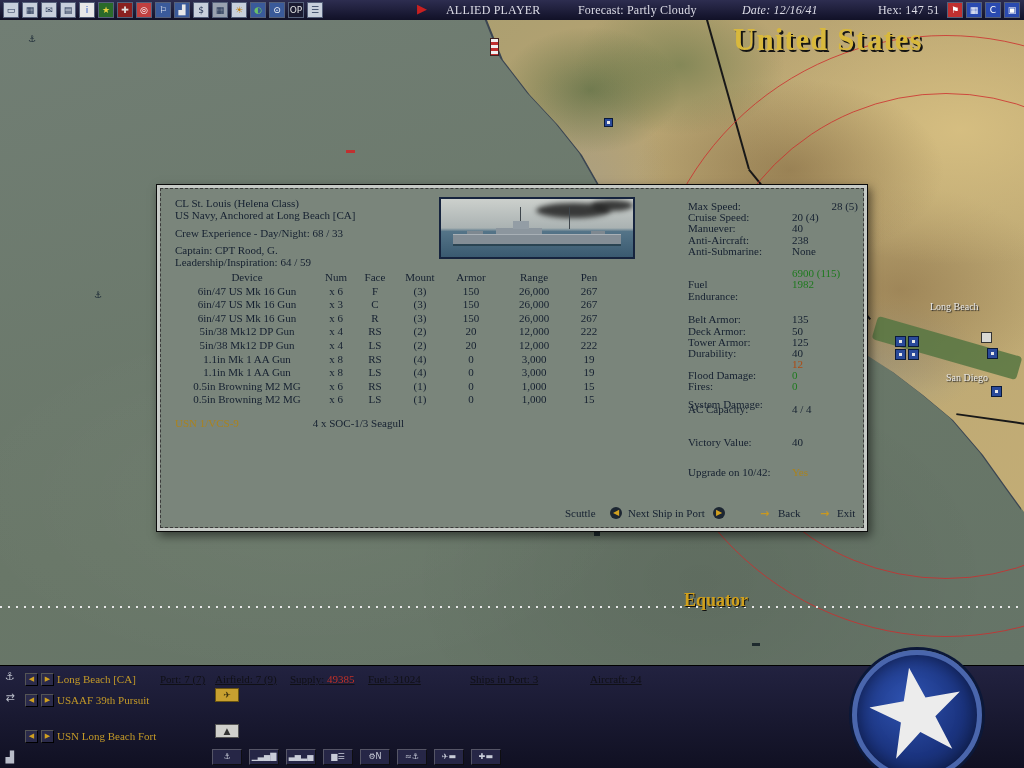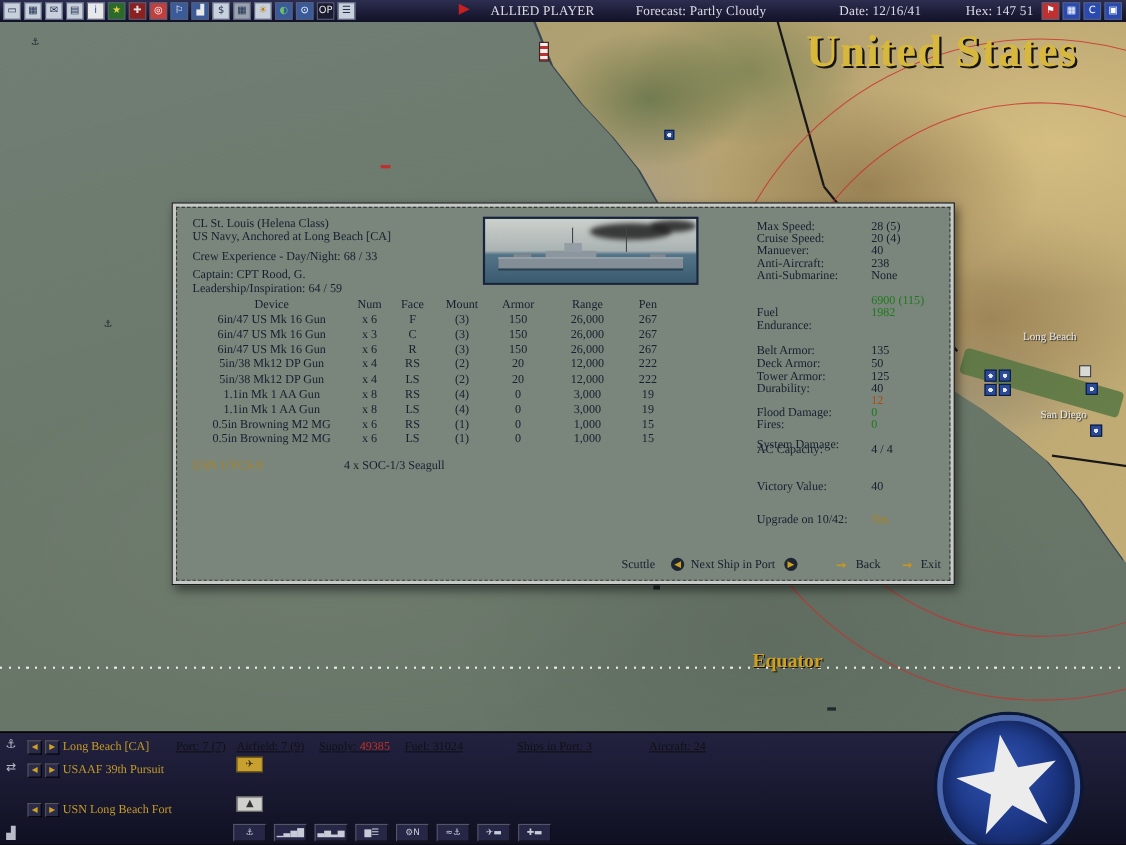--- a/index.html
+++ b/index.html
@@ -10,21 +10,21 @@
   .topbar{position:absolute;left:0;top:0;width:1024px;height:20px;
           background:linear-gradient(#2d2d50,#111127);border-bottom:1px solid #000;}
   .iconstrip{position:absolute;top:2px;display:flex;gap:3px;}
   .iconstrip.left{left:3px;}
   .iconstrip.right{right:4px;}
   .tb-icon{width:16px;height:16px;box-sizing:border-box;border:1px solid #55607a;
            font-family:"DejaVu Sans",sans-serif;font-size:9px;line-height:14px;text-align:center;
            cursor:pointer;overflow:hidden;}
   .play{position:absolute;left:417px;top:1px;color:#c82020;font-size:13px;font-family:"DejaVu Sans",sans-serif;cursor:pointer;}
   .tb-text{position:absolute;top:3px;font-size:12px;color:#dcdce6;letter-spacing:.2px;}
-  .t-player{left:446px;}.t-forecast{left:578px;}.t-date{left:763px;}.t-hex{left:878px;}
+  .t-player{left:446px;}.t-forecast{left:578px;}.t-date{left:742px;font-style:italic;}.t-hex{left:878px;}
 
   
   .map{position:absolute;left:0;top:20px;width:1024px;height:645px;overflow:hidden;
        background:
         radial-gradient(ellipse 500px 260px at 300px 480px, rgba(255,255,255,.04), transparent 70%),
         radial-gradient(ellipse 420px 300px at 700px 560px, rgba(0,0,0,.08), transparent 70%),
         linear-gradient(165deg,#717e74,#697768 60%,#657467);}
   .land-outline,.land{position:absolute;inset:0;
       clip-path:polygon(487px 0,503px 40px,530px 75px,558px 105px,582px 135px,602px 170px,622px 200px,
                         648px 230px,685px 252px,725px 272px,775px 292px,825px 312px,862px 332px,
@@ -51,21 +51,21 @@
   .msq{position:absolute;width:11px;height:11px;box-sizing:border-box;border:1px solid #0a1a3a;
        background:radial-gradient(circle 2px at 50% 50%, #e8e8e8 95%, transparent),#2a4a9a;}
   .msq.w{background:#d8d8d4;border-color:#333;}
   .msq.small{width:9px;height:9px;}
   .lighthouse{position:absolute;left:490px;top:18px;width:7px;height:16px;
               background:repeating-linear-gradient(#f0f0f0 0 3px,#c03030 3px 6px);border:1px solid #402020;}
   .mark{position:absolute;background:#1e2a2e;}
   .mark.red{background:#c03030;}
   .anchor-glyph{position:absolute;font-family:"DejaVu Sans",sans-serif;font-size:9px;color:#1c2a36;}
   .map-label{position:absolute;font-size:10px;color:#e8e8e8;text-shadow:1px 1px 1px #222;}
-  .region-label{position:absolute;left:733px;top:2px;font-size:41px;font-weight:bold;color:#d8b83c;
+  .region-label{position:absolute;left:733px;top:2px;font-size:31px;font-weight:bold;color:#d8b83c;
                 letter-spacing:1px;text-shadow:2px 2px 0 #141414;}
   .equator-line{position:absolute;left:0;top:586px;width:1024px;height:2px;
                 background:repeating-linear-gradient(90deg,#e8e8e8 0 2px,transparent 2px 8px);}
   .equator-label{position:absolute;left:684px;top:570px;font-size:18px;font-weight:bold;color:#d0a01c;
                  text-shadow:1px 1px 0 #101010;}
 
   
   .dialog{position:absolute;left:156px;top:184px;width:712px;height:348px;box-sizing:border-box;
           background:#c6cac6;border:1px solid #0a0a0a;padding:3px;box-shadow:3px 4px 9px rgba(0,0,0,.5);}
   .dialog-inner{position:relative;width:100%;height:100%;box-sizing:border-box;background:#7a857b;
@@ -336,21 +336,21 @@
             </div>
           </div>
       </div>
 
       <div class="air-group">
         <span class="ag-name">USN 1/VCS-9</span>
         <span class="ag-planes">4 x SOC-1/3 Seagull</span>
       </div>
 
       <div class="stats">
-          <div class="stat" style="display: flex;">
+          <div class="stat" style="display: flex; justify-content: space-between;">
             <div class="lbl" style="width: 104px;">Max Speed:</div>
             <div class="val">28 (5)</div>
           </div>
           <div class="stat" style="display: flex;">
             <div class="lbl" style="width: 104px;">Cruise Speed:</div>
             <div class="val">20 (4)</div>
           </div>
           <div class="stat" style="display: flex;">
             <div class="lbl" style="width: 104px;">Manuever:</div>
             <div class="val">40</div>

